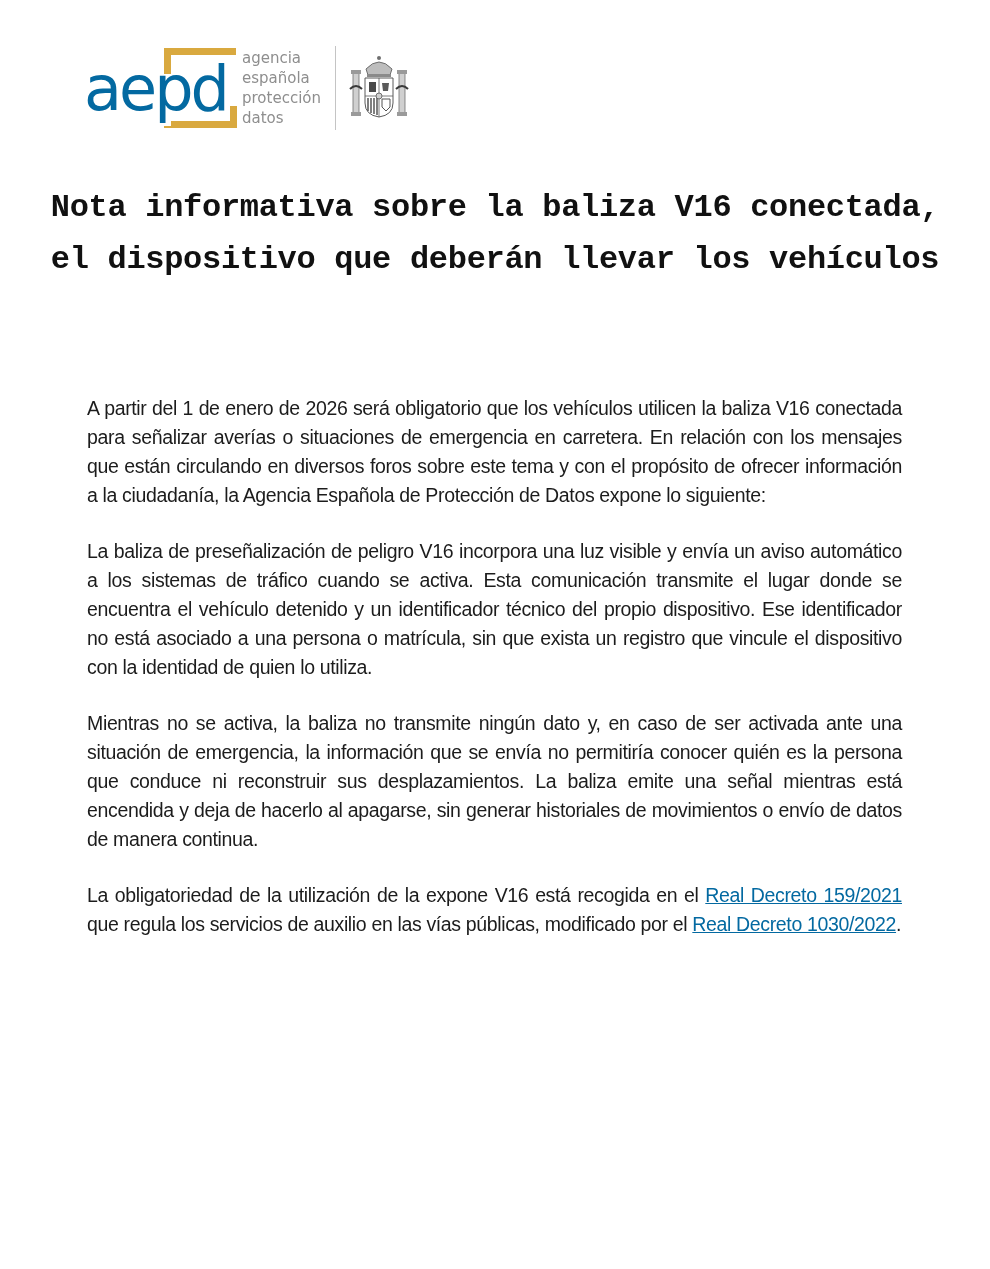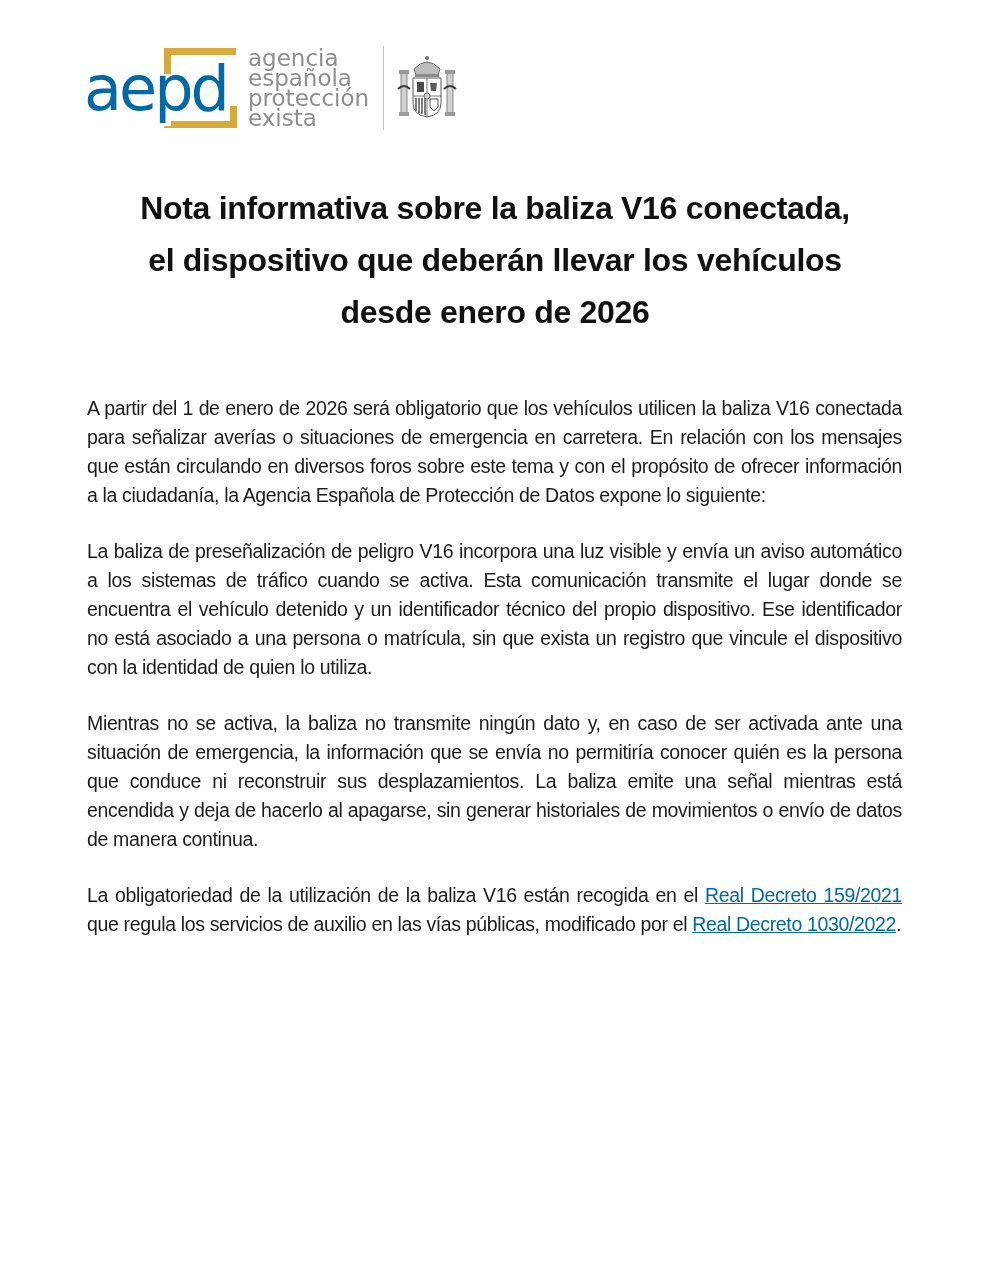--- a/index.html
+++ b/index.html
@@ -61,23 +61,23 @@
     left: 0;
     top: 14px;
     font-family: "DejaVu Sans", sans-serif;
     font-size: 62px;
     line-height: 62px;
     letter-spacing: -3px;
     color: #0369a1;
     font-weight: normal;
   }
   .agency-text {
-    margin-left: 6px;
+    margin-left: 0;
     font-family: "DejaVu Sans", sans-serif;
-    font-size: 23px;
+    font-size: 15px;
     line-height: 20px;
     color: #8e8e8e;
     display: flex;
     flex-direction: column;
   }
   .divider {
     width: 1px;
     height: 84px;
     background: #c4c4c4;
     margin-left: 14px;
@@ -86,21 +86,21 @@
   .coat-of-arms {
     width: 62px;
     height: 70px;
   }
   .title {
     position: absolute;
     left: 40px;
     width: 910px;
     top: 182px;
     text-align: center;
-    font-family: Liberation Sans, sans-serif;
+    font-family: Liberation Mono, monospace;
     font-weight: bold;
     font-size: 32px;
     line-height: 52px;
     color: #111111;
     letter-spacing: -0.3px;
   }
   .body {
     position: absolute;
     left: 87px;
     width: 815px;
@@ -127,21 +127,21 @@
   <div class="aepd-logo">
     <div class="bracket"></div>
     <div class="bracket-left-mask"></div>
     <div class="bracket-right-bottom"></div>
     <div class="aepd-word">aepd</div>
   </div>
   <div class="agency-text">
     <span>agencia</span>
     <span>española</span>
     <span>protección</span>
-    <span>exista</span>
+    <span>datos</span>
   </div>
   <div class="divider"></div>
   <svg class="coat-of-arms" viewBox="0 0 62 70">
 
     <path d="M18 16 Q31 2 44 16 L42 22 L20 22 Z" fill="#bdbdbd" stroke="#6e6e6e" stroke-width="1"></path>
     <circle cx="31" cy="5" r="2" fill="#6e6e6e"></circle>
     <rect x="19" y="21" width="24" height="3" fill="#8a8a8a"></rect>
 
     <rect x="5" y="20" width="6" height="40" fill="#d0d0d0" stroke="#6e6e6e" stroke-width="0.8"></rect>
     <rect x="51" y="20" width="6" height="40" fill="#d0d0d0" stroke="#6e6e6e" stroke-width="0.8"></rect>
@@ -162,21 +162,20 @@
     <line x1="26" y1="45" x2="26" y2="61" stroke="#555" stroke-width="1.5"></line>
     <line x1="29" y1="45" x2="29" y2="62" stroke="#555" stroke-width="1.5"></line>
     <path d="M34 46 L42 46 L42 54 L38 58 L34 54 Z" fill="none" stroke="#555" stroke-width="1"></path>
     <circle cx="31" cy="43" r="3" fill="#d0d0d0" stroke="#555" stroke-width="0.8"></circle>
   </svg>
 </div>
 
 <div class="title">
   <div>Nota informativa sobre la baliza V16 conectada,</div>
   <div>el dispositivo que deberán llevar los vehículos</div>
-  <div>desde enero de 2026</div>
 </div>
 
 <div class="body">
   <p>A partir del 1 de enero de 2026 será obligatorio que los vehículos utilicen la baliza V16 conectada para señalizar averías o situaciones de emergencia en carretera. En relación con los mensajes que están circulando en diversos foros sobre este tema y con el propósito de ofrecer información a la ciudadanía, la Agencia Española de Protección de Datos expone lo siguiente:</p>
   <p>La baliza de preseñalización de peligro V16 incorpora una luz visible y envía un aviso automático a los sistemas de tráfico cuando se activa. Esta comunicación transmite el lugar donde se encuentra el vehículo detenido y un identificador técnico del propio dispositivo. Ese identificador no está asociado a una persona o matrícula, sin que exista un registro que vincule el dispositivo con la identidad de quien lo utiliza.</p>
   <p>Mientras no se activa, la baliza no transmite ningún dato y, en caso de ser activada ante una situación de emergencia, la información que se envía no permitiría conocer quién es la persona que conduce ni reconstruir sus desplazamientos. La baliza emite una señal mientras está encendida y deja de hacerlo al apagarse, sin generar historiales de movimientos o envío de datos de manera continua.</p>
-  <p><span>La obligatoriedad de la utilización de la baliza V16 están recogida en el </span><a>Real Decreto 159/2021</a><span> que regula los servicios de auxilio en las vías públicas, modificado por el </span><a>Real Decreto 1030/2022</a><span>.</span></p>
+  <p><span>La obligatoriedad de la utilización de la expone V16 está recogida en el </span><a>Real Decreto 159/2021</a><span> que regula los servicios de auxilio en las vías públicas, modificado por el </span><a>Real Decreto 1030/2022</a><span>.</span></p>
 </div>
 
 </body></html>

